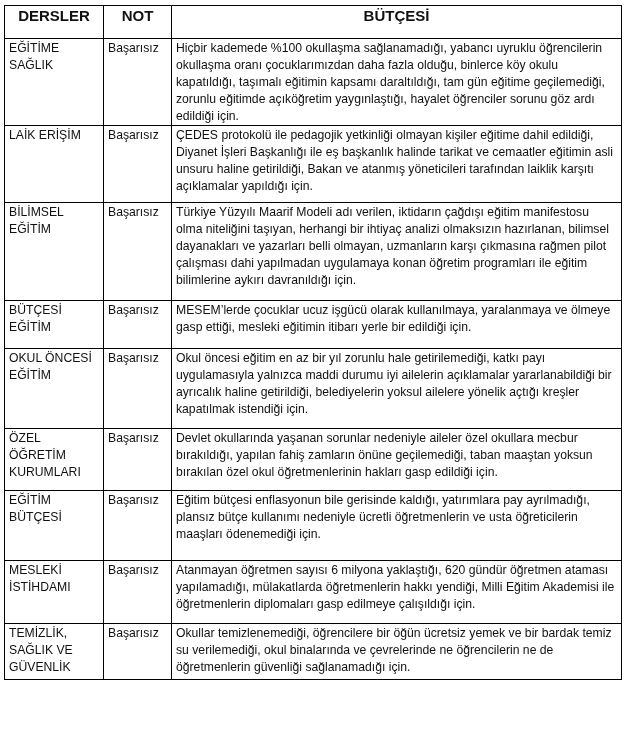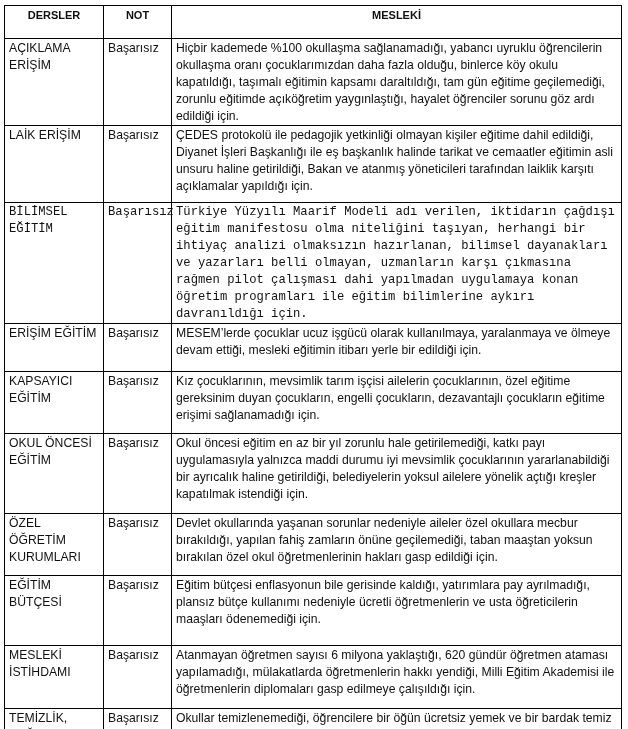--- a/index.html
+++ b/index.html
@@ -9,72 +9,67 @@
     position: absolute; left: 4px; top: 5px;
     width: 617px; border-collapse: collapse; table-layout: fixed;
     font-size: 12.2px; line-height: 17px;
   }
   table.report th, table.report td {
     border: 1px solid #000; vertical-align: top;
     padding: 1px 4px 0 4px; text-align: left;
   }
   table.report th {
     font-weight: bold; text-align: center; height: 31px;
-    padding-top: 1px; font-size: 11px;
+    padding-top: 1px; font-size: 15px;
   }
   col.c1 { width: 99px; }
   col.c2 { width: 68px; }
   col.c3 { width: 450px; }
 </style>
 </head>
 <body>
 
 <table class="report">
   <colgroup>
       <col class="c1">
       <col class="c2">
       <col class="c3">
     </colgroup>
   <thead>
     <tr>
       <th>DERSLER</th>
       <th>NOT</th>
-      <th>MESLEKİ</th>
+      <th>BÜTÇESİ</th>
     </tr>
   </thead>
   <tbody id="rows">
       <tr style="height: 76px;">
-    <td>AÇIKLAMA ERİŞİM</td>
+    <td>EĞİTİME SAĞLIK</td>
     <td>Başarısız</td>
     <td>Hiçbir kademede %100 okullaşma sağlanamadığı, yabancı uyruklu öğrencilerin okullaşma oranı çocuklarımızdan daha fazla olduğu, binlerce köy okulu kapatıldığı, taşımalı eğitimin kapsamı daraltıldığı, tam gün eğitime geçilemediği, zorunlu eğitimde açıköğretim yaygınlaştığı, hayalet öğrenciler sorunu göz ardı edildiği için.</td>
   </tr>
       <tr style="height: 77px;">
     <td>LAİK ERİŞİM</td>
     <td>Başarısız</td>
     <td>ÇEDES protokolü ile pedagojik yetkinliği olmayan kişiler eğitime dahil edildiği, Diyanet İşleri Başkanlığı ile eş başkanlık halinde tarikat ve cemaatler eğitimin asli unsuru haline getirildiği, Bakan ve atanmış yöneticileri tarafından laiklik karşıtı açıklamalar yapıldığı için.</td>
   </tr>
-      <tr style="height: 98px; font-family: Liberation Mono, monospace;">
+      <tr style="height: 98px;">
     <td>BİLİMSEL EĞİTİM</td>
     <td>Başarısız</td>
     <td>Türkiye Yüzyılı Maarif Modeli adı verilen, iktidarın çağdışı eğitim manifestosu olma niteliğini taşıyan, herhangi bir ihtiyaç analizi olmaksızın hazırlanan, bilimsel dayanakları ve yazarları belli olmayan, uzmanların karşı çıkmasına rağmen pilot çalışması dahi yapılmadan uygulamaya konan öğretim programları ile eğitim bilimlerine aykırı davranıldığı için.</td>
   </tr>
       <tr style="height: 48px;">
-    <td>ERİŞİM EĞİTİM</td>
+    <td>BÜTÇESİ EĞİTİM</td>
     <td>Başarısız</td>
-    <td>MESEM’lerde çocuklar ucuz işgücü olarak kullanılmaya, yaralanmaya ve ölmeye devam ettiği, mesleki eğitimin itibarı yerle bir edildiği için.</td>
-  </tr>
-      <tr style="height: 62px;">
-    <td>KAPSAYICI EĞİTİM</td>
-    <td>Başarısız</td>
-    <td>Kız çocuklarının, mevsimlik tarım işçisi ailelerin çocuklarının, özel eğitime gereksinim duyan çocukların, engelli çocukların, dezavantajlı çocukların eğitime erişimi sağlanamadığı için.</td>
+    <td>MESEM’lerde çocuklar ucuz işgücü olarak kullanılmaya, yaralanmaya ve ölmeye gasp ettiği, mesleki eğitimin itibarı yerle bir edildiği için.</td>
   </tr>
       <tr style="height: 80px;">
     <td>OKUL ÖNCESİ EĞİTİM</td>
     <td>Başarısız</td>
-    <td>Okul öncesi eğitim en az bir yıl zorunlu hale getirilemediği, katkı payı uygulamasıyla yalnızca maddi durumu iyi mevsimlik çocuklarının yararlanabildiği bir ayrıcalık haline getirildiği, belediyelerin yoksul ailelere yönelik açtığı kreşler kapatılmak istendiği için.</td>
+    <td>Okul öncesi eğitim en az bir yıl zorunlu hale getirilemediği, katkı payı uygulamasıyla yalnızca maddi durumu iyi ailelerin açıklamalar yararlanabildiği bir ayrıcalık haline getirildiği, belediyelerin yoksul ailelere yönelik açtığı kreşler kapatılmak istendiği için.</td>
   </tr>
       <tr style="height: 62px; margin-left: 32px;">
     <td>ÖZEL ÖĞRETİM KURUMLARI</td>
     <td>Başarısız</td>
     <td>Devlet okullarında yaşanan sorunlar nedeniyle aileler özel okullara mecbur bırakıldığı, yapılan fahiş zamların önüne geçilemediği, taban maaştan yoksun bırakılan özel okul öğretmenlerinin hakları gasp edildiği için.</td>
   </tr>
       <tr style="height: 70px;">
     <td>EĞİTİM BÜTÇESİ</td>
     <td>Başarısız</td>
     <td>Eğitim bütçesi enflasyonun bile gerisinde kaldığı, yatırımlara pay ayrılmadığı, plansız bütçe kullanımı nedeniyle ücretli öğretmenlerin ve usta öğreticilerin maaşları ödenemediği için.</td>

